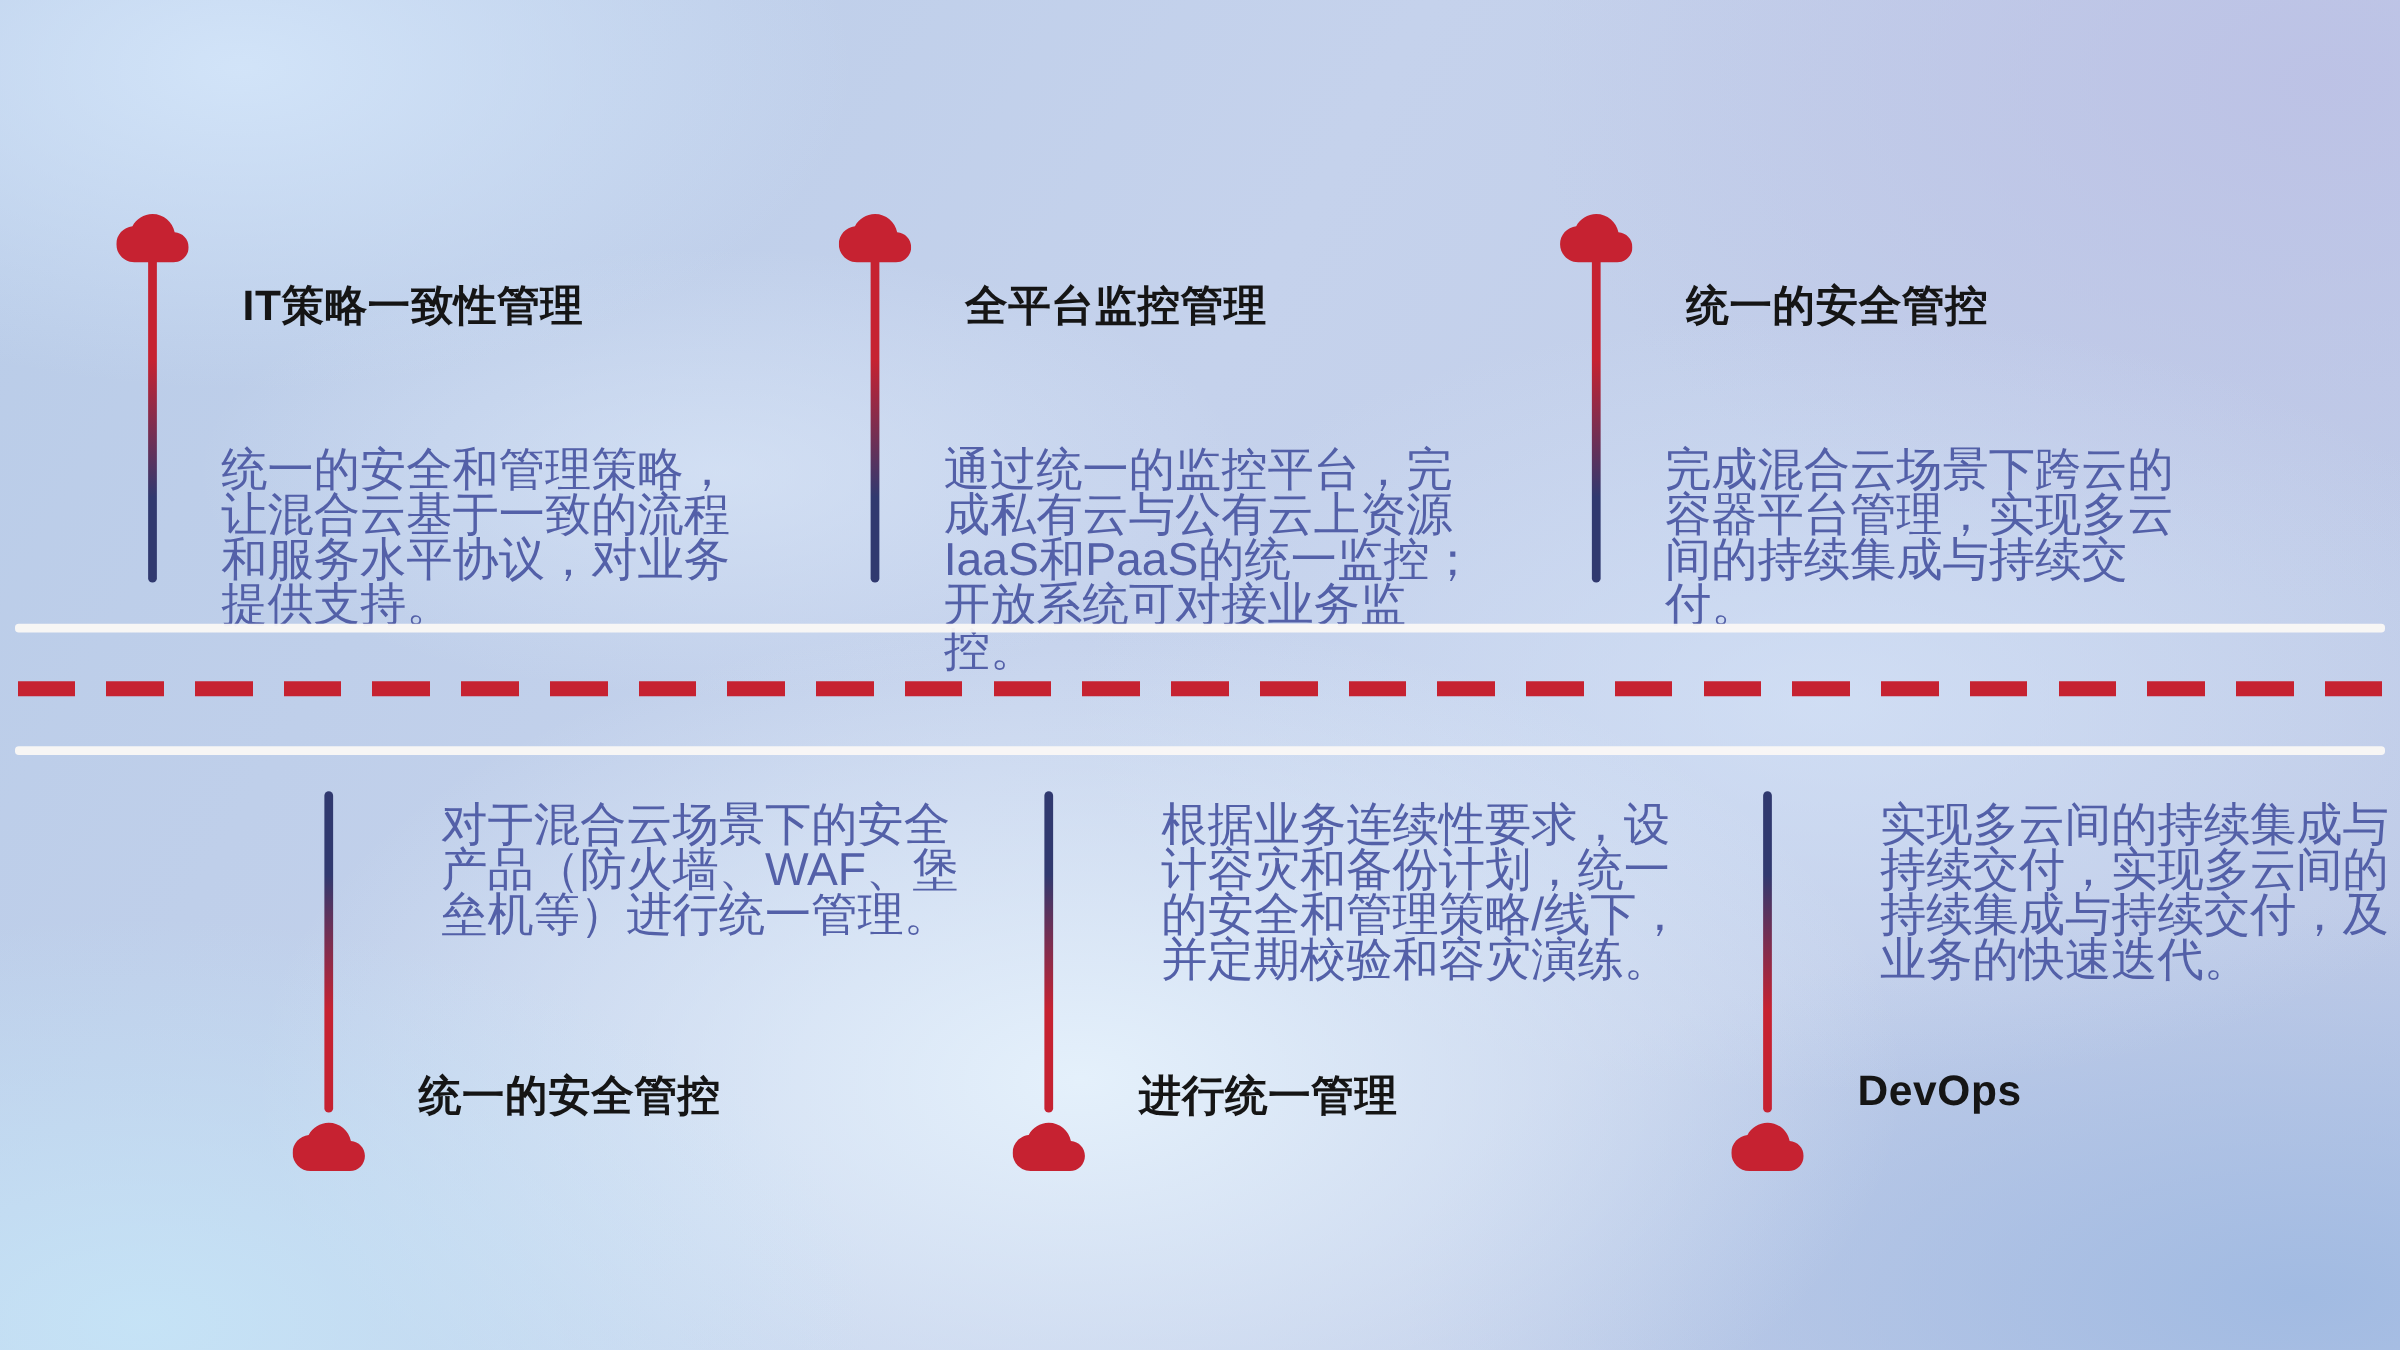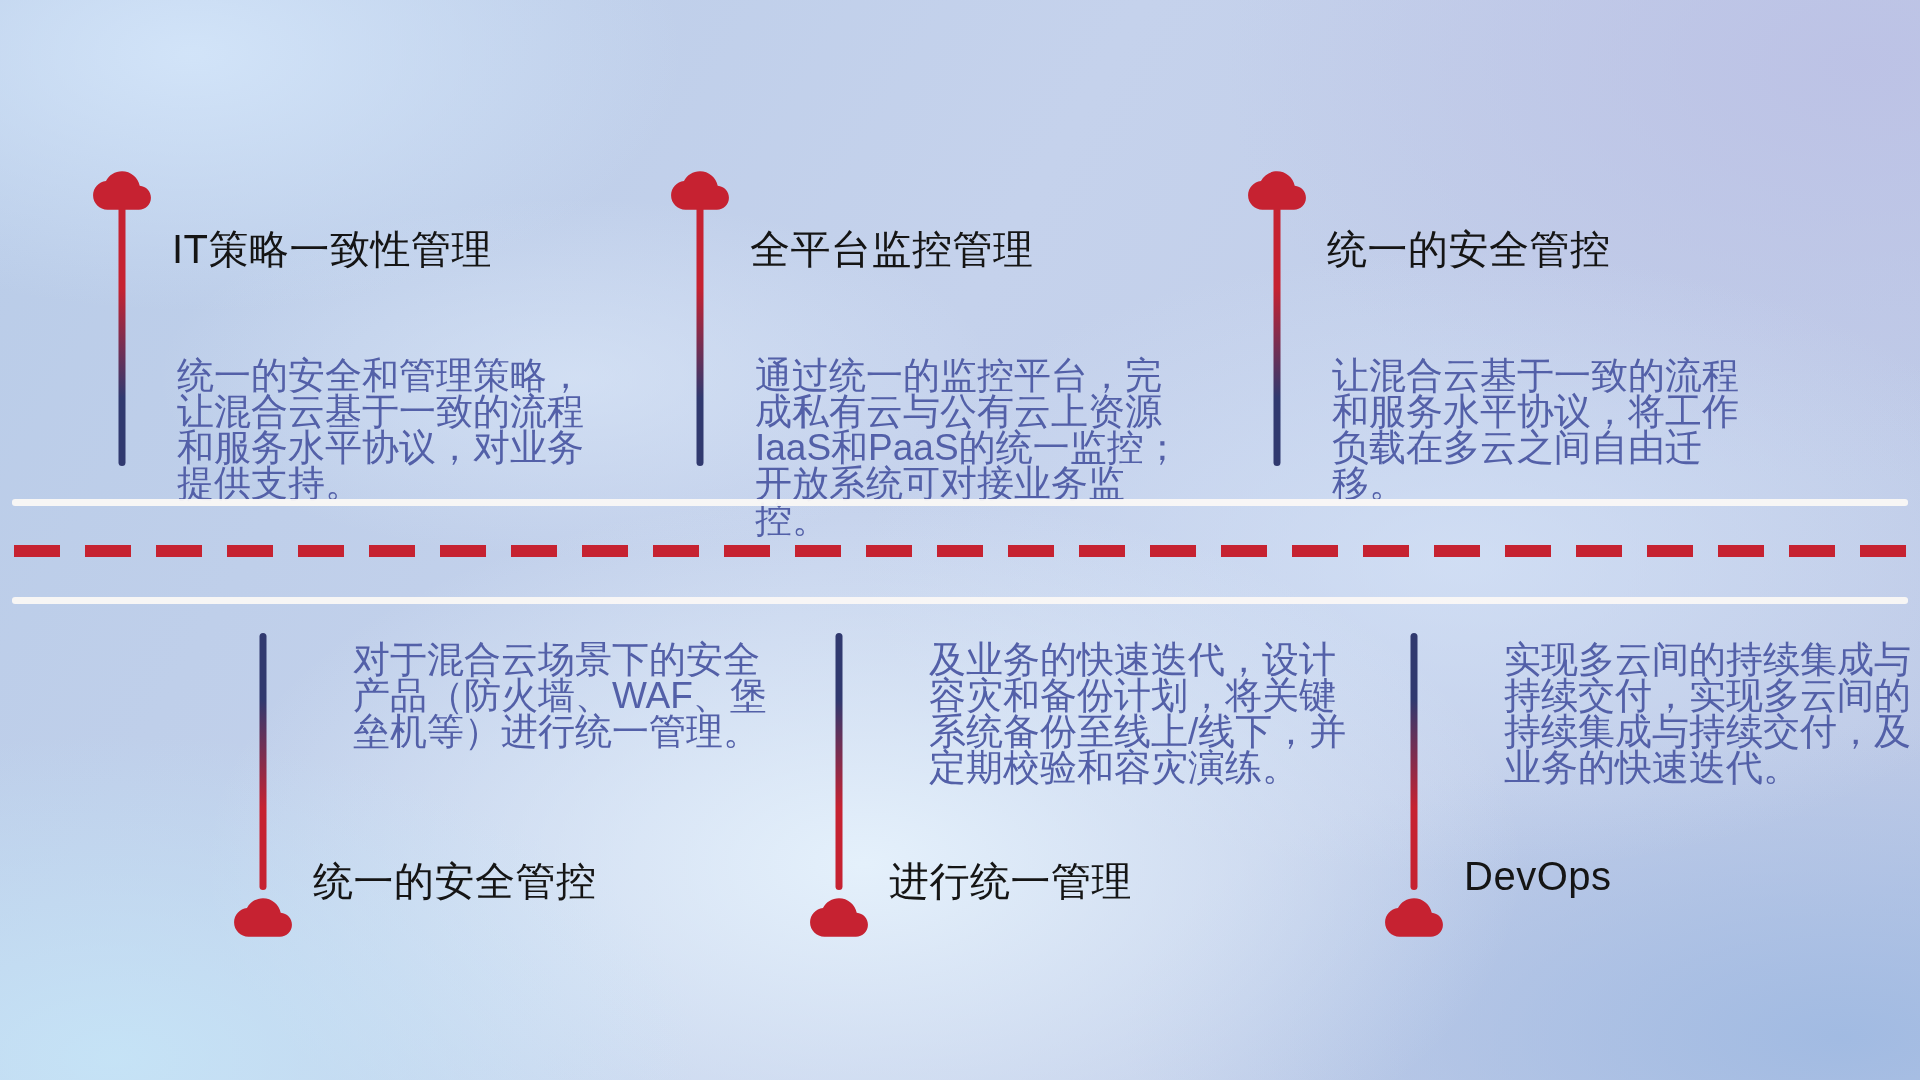--- a/index.html
+++ b/index.html
@@ -36,22 +36,22 @@
   .vline-top {
     top: 204px; height: 262px;
     background: linear-gradient(to bottom, #c62231 0%, #c62231 32%, #30396f 74%, #30396f 100%);
   }
   .vline-bottom {
     top: 633px; height: 257px;
     background: linear-gradient(to bottom, #30396f 0%, #30396f 26%, #c62231 68%, #c62231 100%);
   }
 
   .title {
-    position: absolute; left: 50px;
-    font-size: 40px; font-weight: 400; color: #151515;
+    position: absolute; left: 72px;
+    font-size: 34px; font-weight: 700; color: #151515;
     white-space: nowrap; letter-spacing: 0.5px;
   }
   .title-top    { top: 222px; }
   .title-bottom { top: 839px; margin-top: 15px; }
 
   .desc {
     position: absolute; left: 55px; width: 428px;
     font-size: 37px; line-height: 36px; color: #5360a8;
   }
   .desc-top    { top: 358px; }
@@ -98,41 +98,41 @@
   </section>
 
   <section class="item" style="left:1277px">
     <span class="cloud cloud-top">
       <svg width="58" height="41" viewBox="0 3.5 24 17" aria-hidden="true">
         <path fill="#c62231" d="M19.35 10.04C18.67 6.59 15.64 4 12 4 9.11 4 6.6 5.64 5.35 8.04 2.34 8.36 0 10.91 0 14c0 3.31 2.69 6 6 6h13c2.76 0 5-2.24 5-5 0-2.64-2.05-4.78-4.65-4.96z"></path>
       </svg>
     </span>
     <span class="vline vline-top"></span>
     <h2 class="title title-top">统一的安全管控</h2>
-    <p class="desc desc-top">让混合云基于一致的流程和服务水平协议，将工作负载在多云之间自由迁移。</p>
+    <p class="desc desc-top">完成混合云场景下跨云的容器平台管理，实现多云间的持续集成与持续交付。</p>
   </section>
 
   <div class="white-line white-line-1"></div>
   <div class="dashed-line"></div>
   <div class="white-line white-line-2"></div>
 
   <section class="item" style="left:263px">
     <span class="vline vline-bottom"></span>
     <p class="desc desc-bottom">对于混合云场景下的安全产品（防火墙、WAF、堡垒机等）进行统一管理。</p>
     <h2 class="title title-bottom">统一的安全管控</h2>
     <span class="cloud cloud-bottom">
       <svg width="58" height="41" viewBox="0 3.5 24 17" aria-hidden="true">
         <path fill="#c62231" d="M19.35 10.04C18.67 6.59 15.64 4 12 4 9.11 4 6.6 5.64 5.35 8.04 2.34 8.36 0 10.91 0 14c0 3.31 2.69 6 6 6h13c2.76 0 5-2.24 5-5 0-2.64-2.05-4.78-4.65-4.96z"></path>
       </svg>
     </span>
   </section>
 
   <section class="item" style="left:839px">
     <span class="vline vline-bottom"></span>
-    <p class="desc desc-bottom">及业务的快速迭代，设计容灾和备份计划，将关键系统备份至线上/线下，并定期校验和容灾演练。</p>
+    <p class="desc desc-bottom">根据业务连续性要求，设计容灾和备份计划，统一的安全和管理策略/线下，并定期校验和容灾演练。</p>
     <h2 class="title title-bottom">进行统一管理</h2>
     <span class="cloud cloud-bottom">
       <svg width="58" height="41" viewBox="0 3.5 24 17" aria-hidden="true">
         <path fill="#c62231" d="M19.35 10.04C18.67 6.59 15.64 4 12 4 9.11 4 6.6 5.64 5.35 8.04 2.34 8.36 0 10.91 0 14c0 3.31 2.69 6 6 6h13c2.76 0 5-2.24 5-5 0-2.64-2.05-4.78-4.65-4.96z"></path>
       </svg>
     </span>
   </section>
 
   <section class="item" style="left:1414px">
     <span class="vline vline-bottom"></span>

